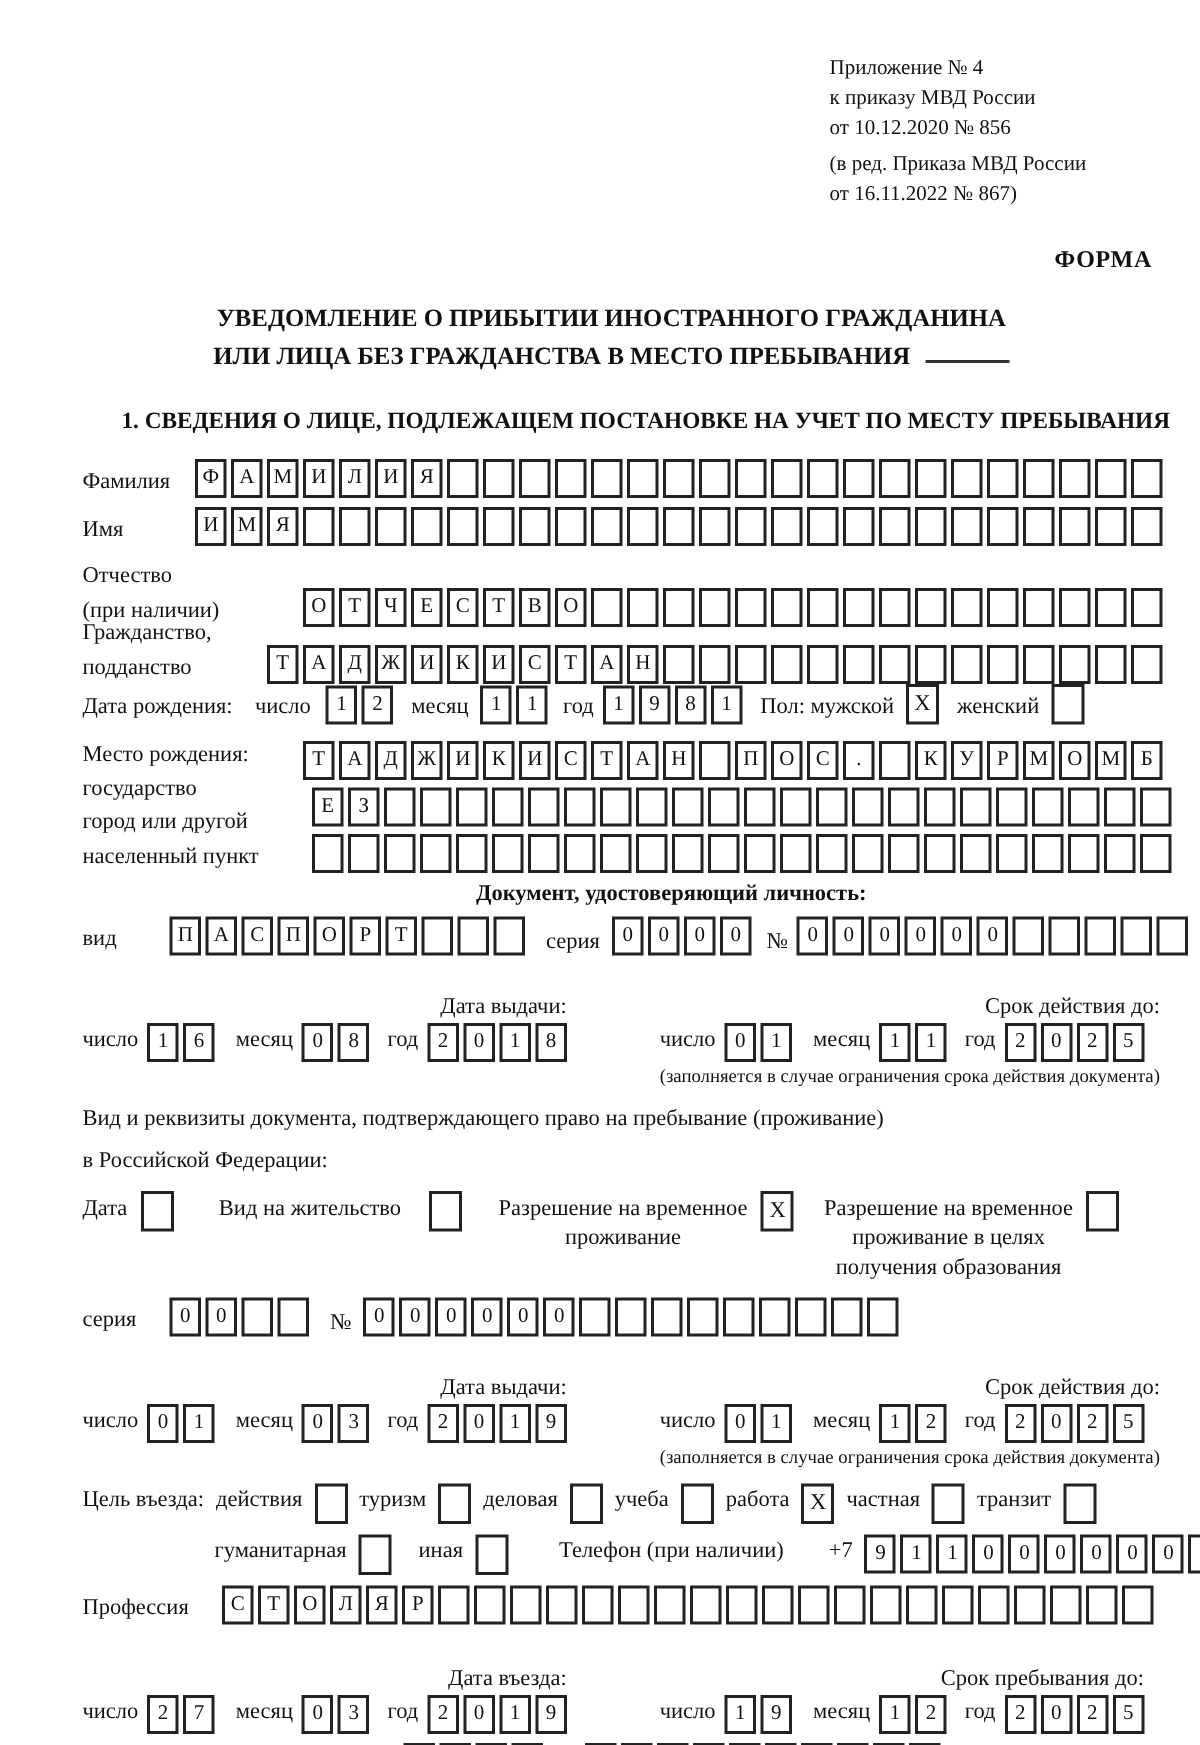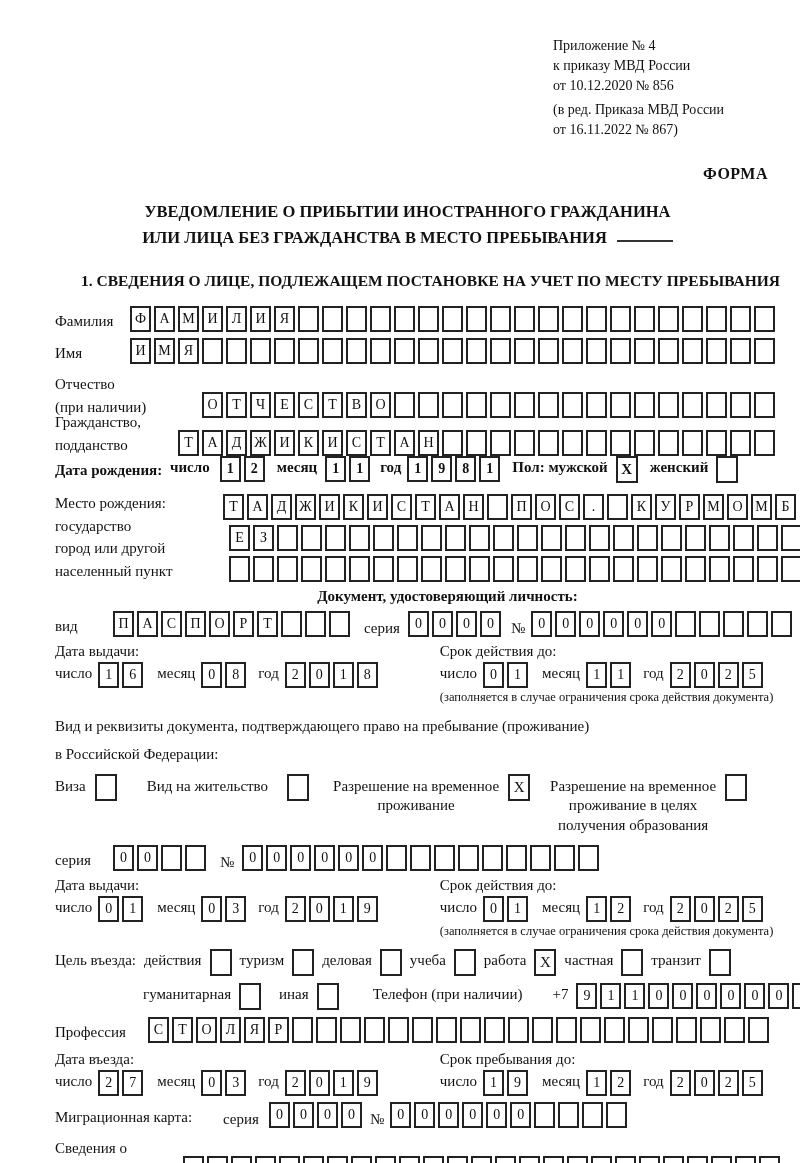--- a/index.html
+++ b/index.html
@@ -17,21 +17,21 @@
   .cells + .cells{margin-left:6px;}
   .cell{display:inline-block;box-sizing:border-box;width:21px;height:26px;border:2px solid #222;background:#fff;
         text-align:center;font-size:14px;line-height:22px;font-family:"Liberation Serif",serif;flex:none;}
   .chk{display:inline-block;box-sizing:border-box;width:22px;height:27px;border:2px solid #222;background:#fff;
        text-align:center;font-size:15px;line-height:23px;flex:none;}
   .boxcol{display:flex;flex-direction:column;gap:5px;}
   .inline-lbl{font-size:15px;padding-top:3px;}
   .doc-head{font-weight:bold;font-size:15px;text-align:center;margin:4px 0 6px 60px;}
   .dates-row{display:flex;align-items:flex-start;margin-bottom:4px;}
   .date-group{}
-  .date-title{font-size:15px;text-align:left;margin-bottom:2px;}
+  .date-title{font-size:15px;text-align:right;margin-bottom:2px;margin-top:20px;}
   .date-line{display:flex;align-items:flex-start;gap:6px;font-size:15px;}
   .date-line .t{padding-top:3px;}
   .note{font-size:12.5px;text-align:right;margin:2px 0 6px 0;}
   .plain{font-size:15px;line-height:1.55;}
   .visa-row{display:flex;align-items:flex-start;gap:14px;margin:8px 0 10px 0;}
   .visa-item{display:flex;align-items:flex-start;gap:9px;}
   .visa-item .txt{font-size:15px;line-height:1.3;padding-top:3px;}
   .visa-item .txt.center{text-align:center;}
   .purpose-row{display:flex;align-items:flex-start;gap:8px;font-size:15px;margin-bottom:7px;flex-wrap:nowrap;}
   .purpose-row .t{padding-top:3px;white-space:nowrap;}
@@ -185,21 +185,21 @@
         <span class="cell"></span>
         <span class="cell"></span>
         <span class="cell"></span>
         <span class="cell"></span>
         <span class="cell"></span>
         <span class="cell"></span>
         <span class="cell"></span>
       </div>
   </div>
 
-  <div class="row" style="margin-top:-6px;align-items:flex-start;font-weight:bold;">
+  <div class="row" style="margin-top:-6px;align-items:center;">
     <div class="lbl" style="width:115px;">Дата рождения:</div>
     <div class="inline-lbl" style="margin-right:10px;">число</div>
     <div class="cells">
         <span class="cell">1</span>
         <span class="cell">2</span>
       </div>
     <div class="inline-lbl" style="margin:0 8px 0 12px;">месяц</div>
     <div class="cells">
         <span class="cell">1</span>
         <span class="cell">1</span>
@@ -210,21 +210,21 @@
         <span class="cell">9</span>
         <span class="cell">8</span>
         <span class="cell">1</span>
       </div>
     <div class="inline-lbl" style="margin:0 8px 0 12px;">Пол: мужской</div>
     <span class="chk">X</span>
     <div class="inline-lbl" style="margin:0 8px 0 12px;">женский</div>
     <span class="chk"></span>
   </div>
 
-  <div class="row" style="margin-top:2px;gap:21px;">
+  <div class="row" style="margin-top:2px;">
     <div class="lbl" style="width:147px;">
       <div>Место рождения:</div>
       <div>государство</div>
       <div>город или другой</div>
       <div>населенный пункт</div>
     </div>
     <div class="boxcol">
       <div class="cells">
           <span class="cell">Т</span>
           <span class="cell">А</span>
@@ -391,21 +391,21 @@
       </div>
       <div class="note">(заполняется в случае ограничения срока действия документа)</div>
     </div>
   </div>
 
   <div class="plain">Вид и реквизиты документа, подтверждающего право на пребывание (проживание)</div>
   <div class="plain" style="margin-top:4px;">в Российской Федерации:</div>
 
   <div class="visa-row">
     <div class="visa-item">
-      <span class="txt">Виза</span>
+      <span class="txt">Дата</span>
       <span class="chk"></span>
     </div>
     <div class="visa-item" style="margin-left:16px;">
       <span class="txt">Вид на жительство</span>
       <span class="chk" style="margin-left:10px;"></span>
     </div>
     <div class="visa-item" style="margin-left:10px;">
       <span class="txt center">
         <div>Разрешение на временное</div>
         <div>проживание</div>

